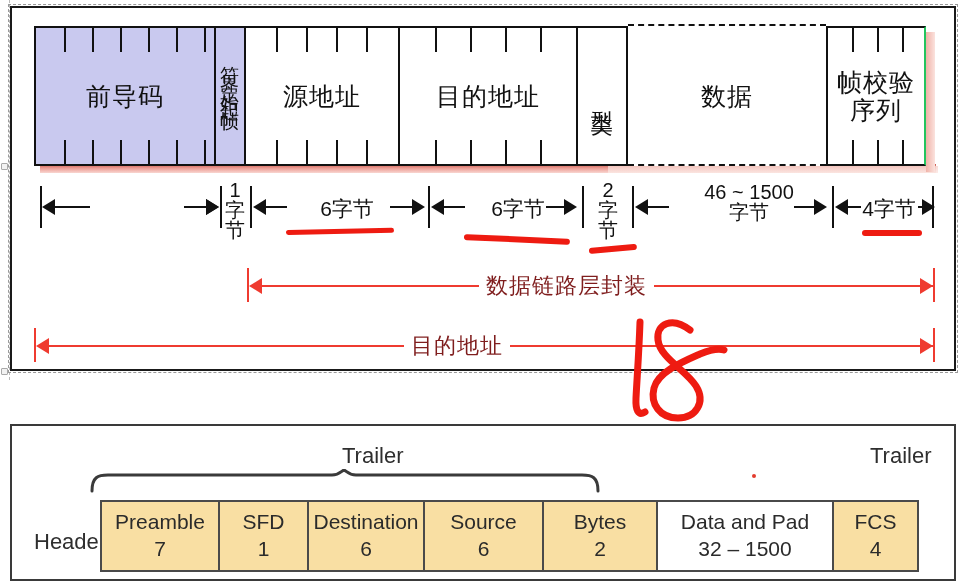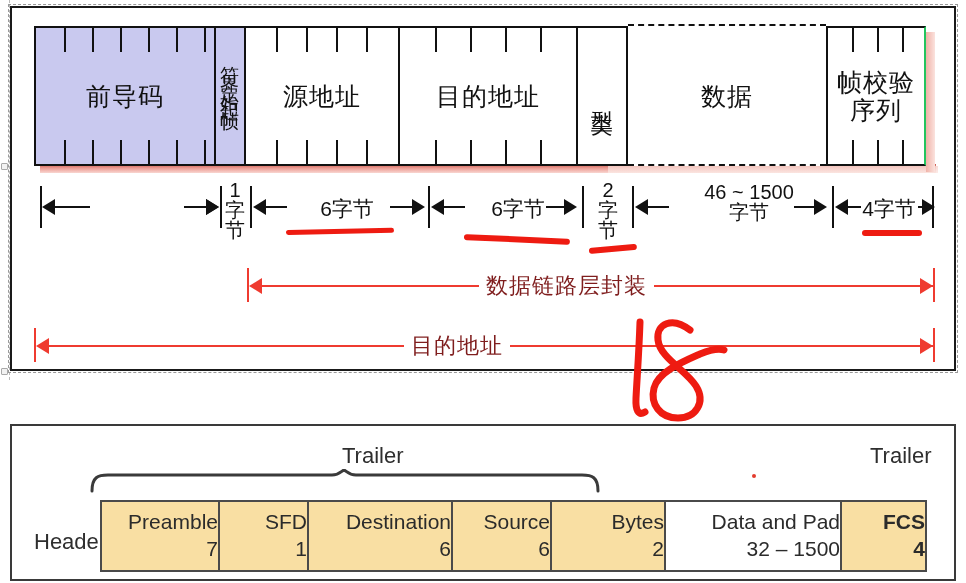--- a/index.html
+++ b/index.html
@@ -217,27 +217,27 @@
     height: 72px;
     display: flex;
   }
   .ecell {
     border: 2px solid #4a4a4a;
     border-right: none;
     box-sizing: border-box;
     background: #f9dfa3;
     display: flex;
     flex-direction: column;
-    align-items: flex-end;
+    align-items: center;
     justify-content: center;
     line-height: 1.28;
     font-size: 21px;
     color: #2b2b2b;
   }
-  .ecell:last-child { border-right: 2px solid #4a4a4a; font-weight: bold; }
+  .ecell:last-child { border-right: 2px solid #4a4a4a; }
   .ecell.plain { background: #ffffff; }
   .ecell .nm { white-space: nowrap; }
   .ecell .by { white-space: nowrap; }
 
   .brace-label {
     position: absolute;
     font-size: 22px; color: #2e2e2e; white-space: nowrap;
   }
   .brace { position: absolute; }
   .brace svg { display: block; }
@@ -458,25 +458,25 @@
 
   <div class="eth-table">
     <div class="ecell" style="width:118px">
       <div class="nm">Preamble</div>
       <div class="by">7</div>
     </div>
     <div class="ecell" style="width:89px">
       <div class="nm">SFD</div>
       <div class="by">1</div>
     </div>
-    <div class="ecell" style="width:144px">
+    <div class="ecell" style="width:116px">
       <div class="nm">Destination</div>
       <div class="by">6</div>
     </div>
-    <div class="ecell" style="width:99px">
+    <div class="ecell" style="width:119px">
       <div class="nm">Source</div>
       <div class="by">6</div>
     </div>
     <div class="ecell" style="width:114px">
       <div class="nm">Bytes</div>
       <div class="by">2</div>
     </div>
     <div class="ecell plain" style="width:176px">
       <div class="nm">Data and Pad</div>
       <div class="by">32 – 1500</div>

